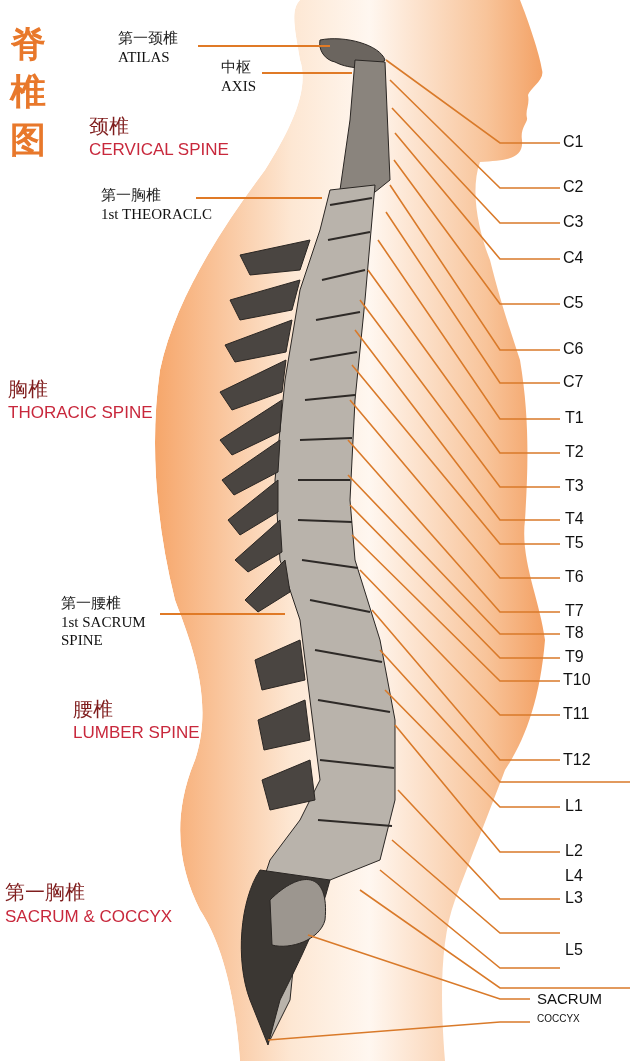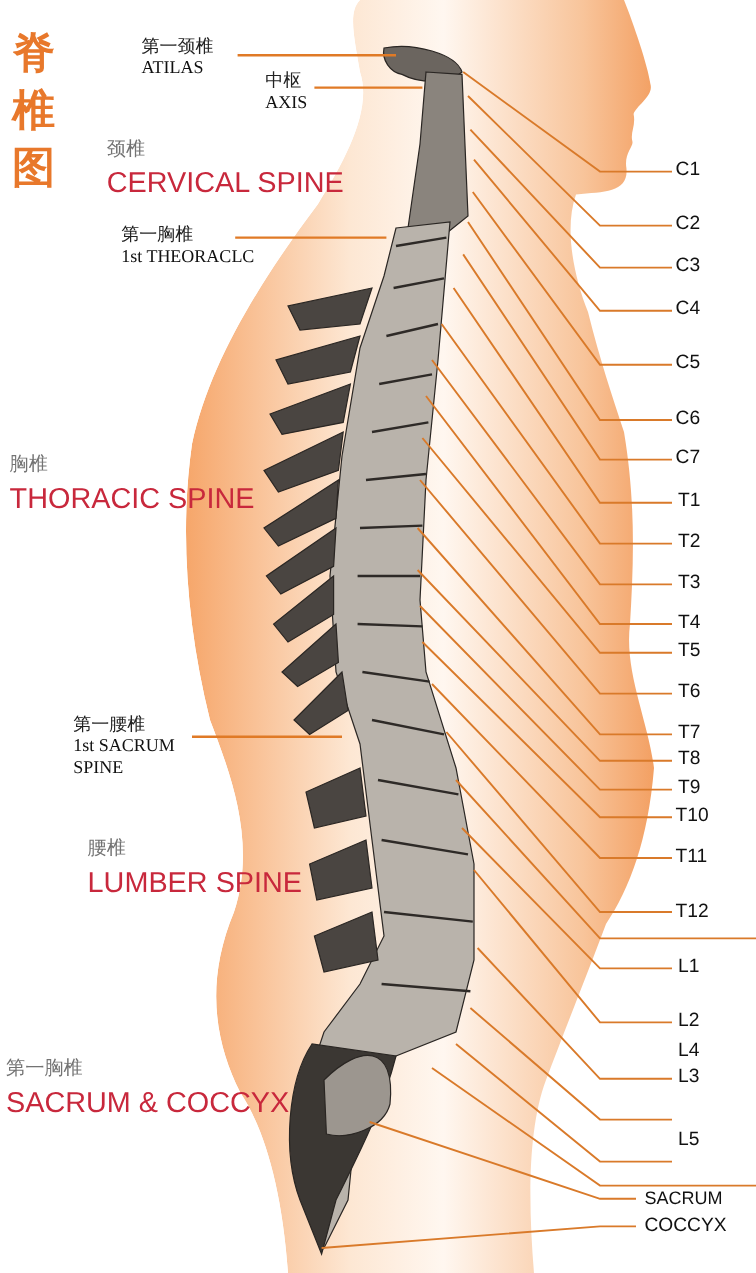--- a/index.html
+++ b/index.html
@@ -2,22 +2,22 @@
 <html><head>
 <meta charset="utf-8">
 <style>
   html,body{margin:0;padding:0;background:#fff;}
   body{width:630px;height:1061px;position:relative;overflow:hidden;font-family:"Liberation Sans","DejaVu Sans",sans-serif;}
   svg.bg{position:absolute;left:0;top:0;}
   .lbl{position:absolute;white-space:nowrap;line-height:1;}
   .title-char{position:absolute;left:10px;font-size:36px;font-weight:bold;color:#e8782b;font-family:"DejaVu Sans",sans-serif;}
   .cn{font-size:15px;color:#222;font-family:"DejaVu Sans",sans-serif;}
   .en{font-size:15px;color:#111;font-family:Liberation Serif, serif;}
-  .rcn{font-size:16px;color:#737373;font-family:"DejaVu Sans",sans-serif;}
-  .ren{font-size:24px;color:#c8283c;}
+  .rcn{font-size:20px;color:#7f1d1d;font-family:"DejaVu Sans",sans-serif;}
+  .ren{font-size:17px;color:#c8283c;}
   .vl{font-size:16px;color:#111;text-align:right;}
 </style>
 </head>
 <body>
 
 <svg class="bg" width="630" height="1061" viewBox="0 0 630 1061">
   <defs>
     <linearGradient id="bodyG" x1="0" x2="1" y1="0" y2="0">
       <stop offset="0" stop-color="#f6a66a"></stop>
       <stop offset="0.35" stop-color="#fde7d3"></stop>
@@ -148,13 +148,13 @@
 <div class="lbl vl" style="left:565px;top:649px">T9</div>
 <div class="lbl vl" style="left:563px;top:672px">T10</div>
 <div class="lbl vl" style="left:563px;top:706px">T11</div>
 <div class="lbl vl" style="left:563px;top:752px">T12</div>
 <div class="lbl vl" style="left:565px;top:798px">L1</div>
 <div class="lbl vl" style="left:565px;top:843px">L2</div>
 <div class="lbl vl" style="left:565px;top:890px">L3</div>
 <div class="lbl vl" style="left:565px;top:868px">L4</div>
 <div class="lbl vl" style="left:565px;top:942px">L5</div>
 <div class="lbl vl" style="left:537px;top:991px;font-size:15px">SACRUM</div>
-<div class="lbl vl" style="left:537px;top:1014px;font-size:16px">COCCYX</div>
+<div class="lbl vl" style="left:537px;top:1014px;font-size:10px">COCCYX</div>
 
 </body></html>

